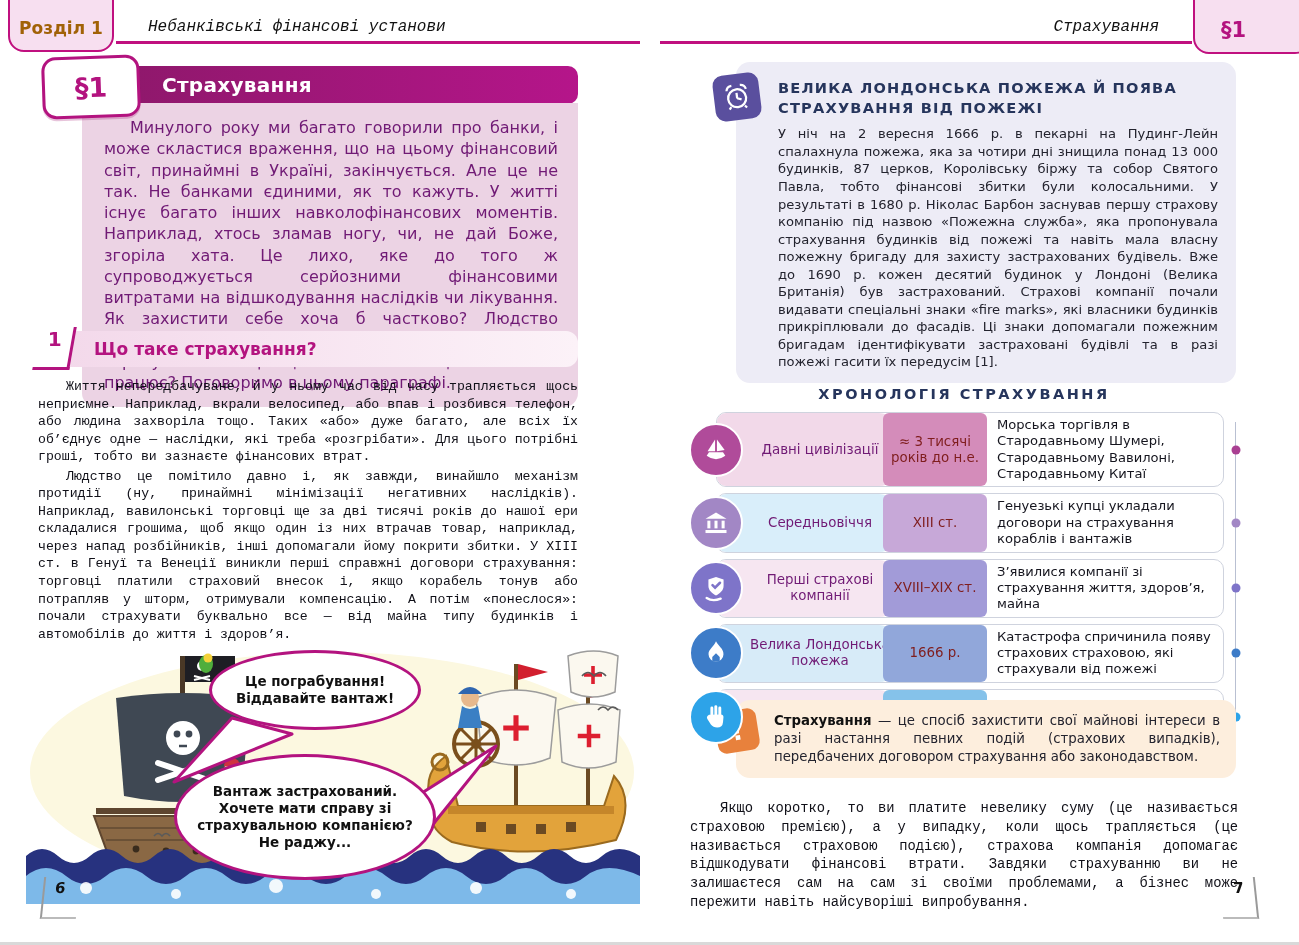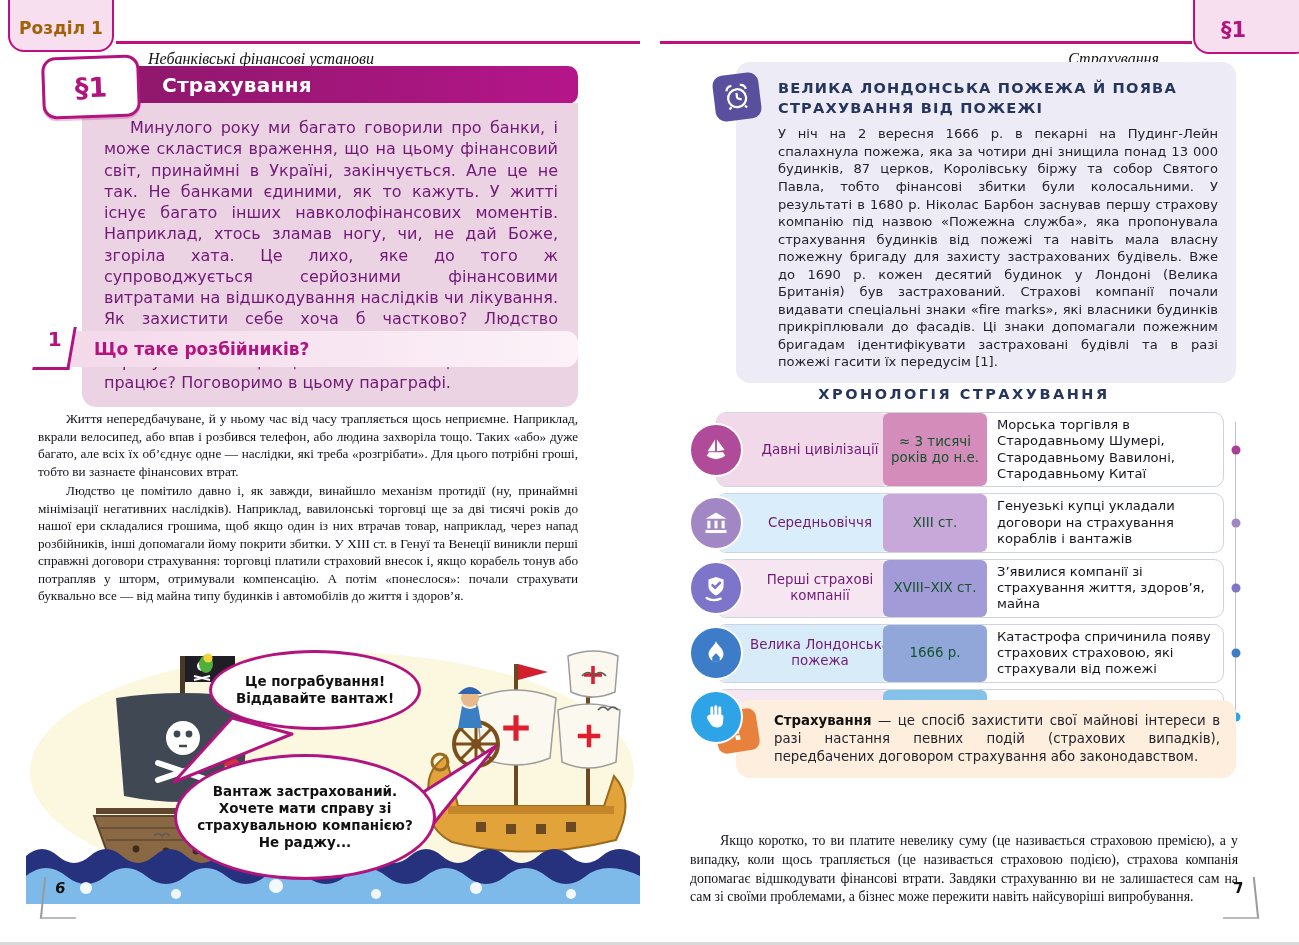--- a/index.html
+++ b/index.html
@@ -1,18 +1,18 @@
 <!DOCTYPE html>
 <html><head>
 <meta charset="utf-8">
 <style>
   html,body{margin:0;padding:0;background:#ffffff;}
   #spread{position:relative;width:1299px;height:945px;background:#ffffff;overflow:hidden;
           font-family:"DejaVu Sans",sans-serif;color:#1d1d26;}
-  .serif{font-family:Liberation Serif, serif;margin-top:32px;}
+  .serif{font-family:Liberation Mono, monospace;}
   
   .chapter-tab{position:absolute;left:8px;top:-18px;width:106px;height:70px;background:#f7dff0;
 colo    border:2.5px solid #c0107f;border-radius:16px;display:flex;align-items:flex-end;justify-content:center;
     padding-bottom:12px;box-sizing:border-box;border:2.5px solid #c0107f;}
   .chapter-tab b{color:#a16207;font-size:17px;}
   .running-title-left{position:absolute;left:148px;top:18px;font-size:16px;font-style:italic;color:#111;}
   .rule-left{position:absolute;left:116px;top:41px;width:524px;height:2.5px;background:#c0107f;}
   .running-title-right{position:absolute;right:140px;top:18px;font-size:16px;font-style:italic;color:#111;}
   .rule-right{position:absolute;left:660px;top:41px;width:532px;height:2.5px;background:#c0107f;}
   .para-tab-right{position:absolute;right:-12px;top:-18px;width:118px;height:72px;background:#f7dff0;
@@ -71,21 +71,21 @@
   .timeline{position:absolute;left:688px;top:412px;width:552px;}
   .tl-line{position:absolute;right:4px;top:10px;bottom:10px;width:1px;background:#b9c0d2;}
   .tl-row{position:relative;min-height:54px;margin:0 16px 6px 28px;border:1px solid #cfd3de;border-radius:10px;
     background:#fff;display:flex;align-items:stretch;}
   .tl-circle{position:absolute;left:-28px;top:50%;transform:translateY(-50%);width:54px;height:54px;
     border-radius:50%;border:2px solid #fff;display:flex;align-items:center;justify-content:center;z-index:2;
     box-sizing:border-box;}
   .tl-label{flex:0 0 182px;border-radius:9px 20px 20px 9px;display:flex;align-items:center;justify-content:center;
     text-align:center;font-size:13.4px;line-height:1.2;padding:4px 4px 4px 28px;box-sizing:border-box;color:#701a75;}
   .tl-period{flex:0 0 104px;margin-left:-16px;border-radius:6px;display:flex;align-items:center;justify-content:center;
-    font-size:13.4px;text-align:center;white-space:pre-line;line-height:1.2;padding:2px 8px;box-sizing:border-box;color:#14532d;}
+    font-size:13.4px;text-align:center;white-space:pre-line;line-height:1.2;padding:2px 8px;box-sizing:border-box;color:#7f1d1d;}
   .tl-desc{flex:1;padding:4px 8px 4px 10px;font-size:13.1px;line-height:1.25;display:flex;align-items:center;
     text-align:left;color:#15151e;}
   .tl-dot{position:absolute;right:-13px;top:50%;transform:translate(50%,-50%);width:9px;height:9px;border-radius:50%;}
   
   .def-box{position:absolute;left:736px;top:700px;width:500px;background:#fdeedd;border-radius:14px;
     padding:12px 16px 12px 26px;box-sizing:border-box;}
   .def-icon{position:absolute;left:-20px;top:10px;width:42px;height:42px;background:#e8813c;border-radius:9px;
     transform:rotate(-9deg);display:flex;align-items:center;justify-content:center;}
   .def-icon b{color:#fff;font-size:26px;line-height:1;}
   .def-box p{margin:0 0 0 12px;font-size:13.3px;line-height:1.35;text-align:justify;color:#23232e;}
@@ -114,21 +114,21 @@
   </div>
   <div class="intro-box">
     <p>Минулого року ми багато говорили про банки, і може скластися враження, що на цьому фінансовий світ, принаймні в Україні, закінчується. Але це не так. Не банками єдиними, як то кажуть. У житті існує багато інших навколофінансових моментів. Наприклад, хтось зламав ногу, чи, не дай Боже, згоріла хата. Це лихо, яке до того ж супроводжується серйозними фінансовими витратами на відшкодування наслідків чи лікування. Як захистити себе хоча б частково? Людство знайшло відповідь на це питання і назвало її страхуванням. Що це таке й навіщо? Як воно працює? Поговоримо в цьому параграфі.</p>
   </div>
 
   <div class="section-head">
     <div class="section-num">
       <b>1</b>
     </div>
     <div class="section-pill">
-      <span>Що таке розбійників?</span>
+      <span>Що таке страхування?</span>
     </div>
   </div>
 
   <div class="body-left serif">
     <p>Життя непередбачуване, й у ньому час від часу трапляється щось неприємне. Наприклад, вкрали велосипед, або впав і розбився телефон, або людина захворіла тощо. Таких «або» дуже багато, але всіх їх об’єднує одне — наслідки, які треба «розгрібати». Для цього потрібні гроші, тобто ви зазнаєте фінансових втрат.</p>
     <p>Людство це помітило давно і, як завжди, винайшло механізм протидії (ну, принаймні мінімізації негативних наслідків). Наприклад, вавилонські торговці ще за дві тисячі років до нашої ери складалися грошима, щоб якщо один із них втрачав товар, наприклад, через напад розбійників, інші допомагали йому покрити збитки. У XIII ст. в Генуї та Венеції виникли перші справжні договори страхування: торговці платили страховий внесок і, якщо корабель тонув або потрапляв у шторм, отримували компенсацію. А потім «понеслося»: почали страхувати буквально все — від майна типу будинків і автомобілів до життя і здоров’я.</p>
   </div>
 
   <div class="scene">
     <svg width="614" height="254" viewBox="0 0 614 254">

